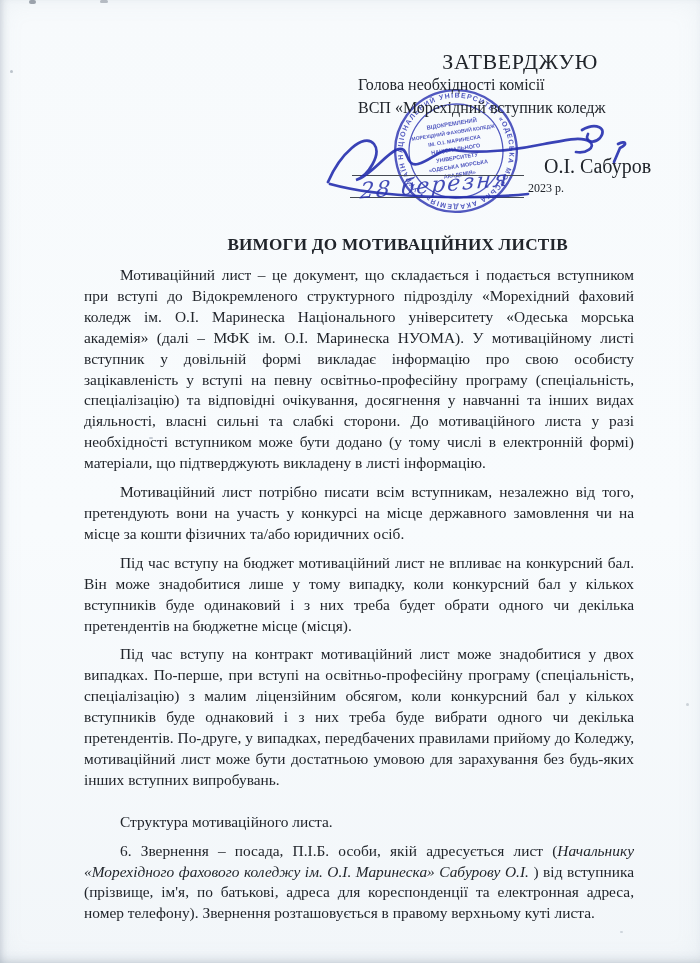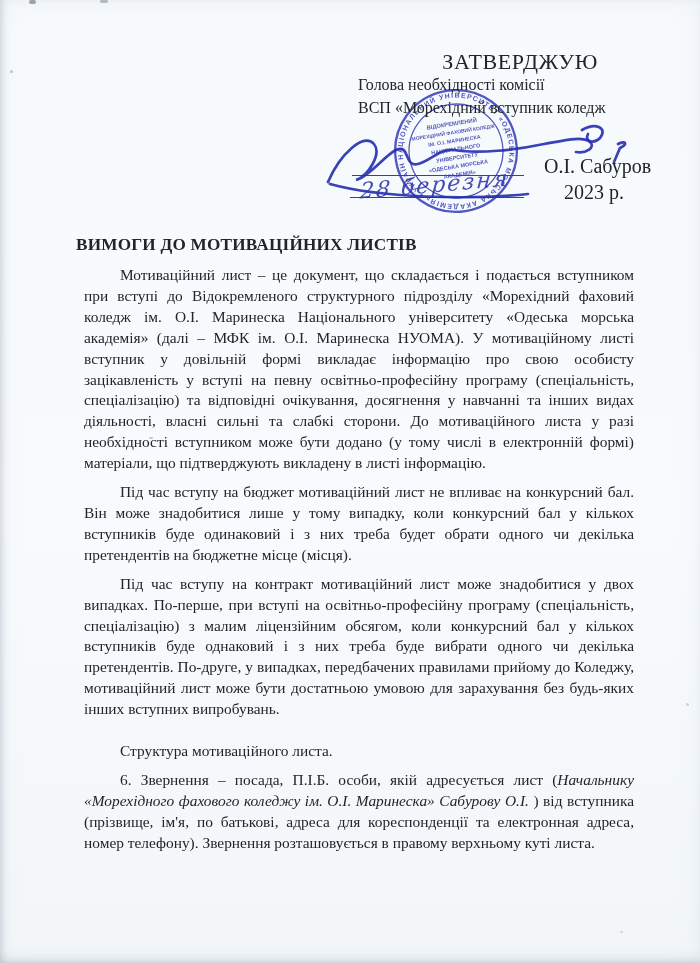--- a/index.html
+++ b/index.html
@@ -9,37 +9,37 @@
     background:linear-gradient(180deg,#f7fafc 0%,#f8fbfd 55%,#f2f6f9 100%);
     box-shadow:inset 6px 0 10px -6px rgba(80,95,115,.30), inset 0 -8px 12px -8px rgba(80,95,115,.28), inset 0 0 24px rgba(140,160,180,.10);
     color:#21252b;
   }
   
   .approve-label{position:absolute;top:49px;right:102px;font-size:22px;letter-spacing:.6px;z-index:2;}
   .approval-lines{position:absolute;top:74px;left:358px;font-size:16px;line-height:22.6px;z-index:2;white-space:nowrap;}
   .sig-line{position:absolute;top:160px;left:352px;width:172px;height:15px;border-bottom:1.6px solid #454a52;z-index:2;}
   .signer-name{position:absolute;top:155px;left:544px;font-size:20px;z-index:2;white-space:nowrap;text-align:center;}
   .date-line{position:absolute;top:182px;left:350px;width:174px;height:15px;border-bottom:1.6px solid #454a52;z-index:2;}
-  .year-label{position:absolute;top:181px;left:528px;font-size:20px;z-index:2;white-space:nowrap;margin-left:36px;}
+  .year-label{position:absolute;top:181px;left:528px;font-size:12px;z-index:2;white-space:nowrap;}
   
   .stamp{position:absolute;top:87px;left:392px;width:128px;height:128px;z-index:1;opacity:.82;transform:rotate(-9deg);}
   .stamp text{fill:#2d35b2;font-family:"Liberation Sans",sans-serif;font-weight:bold;}
   .stamp circle{stroke:#2d35b2;fill:none;}
   
   .signature{position:absolute;top:114px;left:320px;width:322px;height:102px;z-index:4;}
   .signature path{stroke:#232eae;fill:none;stroke-width:2.7;stroke-linecap:round;opacity:.9;}
   .hand-date{
     position:absolute;top:172px;left:360px;z-index:4;color:#2a33ad;opacity:.88;
     font-family:"DejaVu Serif",serif;font-style:italic;font-size:22px;letter-spacing:2px;
     transform:rotate(-5deg) skewX(-10deg);white-space:nowrap;
   }
   
   .doc-title{
     position:absolute;top:235px;left:76px;width:566px;box-sizing:border-box;padding-right:74px;
-    text-align:left;font-size:17.2px;font-weight:bold;letter-spacing:.2px;z-index:2;
+    text-align:right;font-size:17.2px;font-weight:bold;letter-spacing:.2px;z-index:2;
   }
   .doc-body{position:absolute;top:257px;left:76px;width:566px;font-size:15.4px;line-height:20.9px;text-align:justify;z-index:2;}
   .doc-body p{margin:8px;text-indent:36px;}
   .section-heading{margin-top:21px !important;text-align:left;}
   .doc-body i{font-style:italic;}
   
   .artifact{position:absolute;border-radius:2px;z-index:0;}
   .mark-top-a{left:29px;top:0;width:7px;height:4px;background:#6d7682;opacity:.65;}
   .mark-top-b{left:100px;top:0;width:8px;height:3px;background:#7a828e;opacity:.5;}
   .speck-1{left:10px;top:70px;width:3px;height:3px;background:#95a0ac;opacity:.6;}
@@ -93,19 +93,20 @@
   <div class="sig-line"></div>
   <div class="signer-name">О.І. Сабуров</div>
   <div class="hand-date">28 березня</div>
   <div class="date-line"></div>
   <div class="year-label">2023 р.</div>
 
   <div class="doc-title">ВИМОГИ ДО МОТИВАЦІЙНИХ ЛИСТІВ</div>
 
   <div class="doc-body">
     <p>Мотиваційний лист – це документ, що складається і подається вступником при вступі до Відокремленого структурного підрозділу «Морехідний фаховий коледж ім. О.І. Маринеска Національного університету «Одеська морська академія» (далі – МФК ім. О.І. Маринеска НУОМА). У мотиваційному листі вступник у довільній формі викладає інформацію про свою особисту зацікавленість у вступі на певну освітньо-професійну програму (спеціальність, спеціалізацію) та відповідні очікування, досягнення у навчанні та інших видах діяльності, власні сильні та слабкі сторони. До мотиваційного листа у разі необхідності вступником може бути додано (у тому числі в електронній формі) матеріали, що підтверджують викладену в листі інформацію.</p>
+    <p>Мотиваційний лист потрібно писати всім вступникам, незалежно від того, претендують вони на участь у конкурсі на місце державного замовлення чи на місце за кошти фізичних та/або юридичних осіб.</p>
     <p>Під час вступу на бюджет мотиваційний лист не впливає на конкурсний бал. Він може знадобитися лише у тому випадку, коли конкурсний бал у кількох вступників буде одинаковий і з них треба будет обрати одного чи декілька претендентів на бюджетне місце (місця).</p>
     <p>Під час вступу на контракт мотиваційний лист може знадобитися у двох випадках. По-перше, при вступі на освітньо-професійну програму (спеціальність, спеціалізацію) з малим ліцензійним обсягом, коли конкурсний бал у кількох вступників буде однаковий і з них треба буде вибрати одного чи декілька претендентів. По-друге, у випадках, передбачених правилами прийому до Коледжу, мотиваційний лист може бути достатньою умовою для зарахування без будь-яких інших вступних випробувань.</p>
     <p class="section-heading">Структура мотиваційного листа.</p>
     <p><span>6. Звернення – посада, П.І.Б. особи, якій адресується лист (</span><i>Начальнику «Морехідного фахового коледжу ім. О.І. Маринеска» Сабурову О.І.</i><span> ) від вступника (прізвище, ім'я, по батькові, адреса для кореспонденції та електронная адреса, номер телефону). Звернення розташовується в правому верхньому куті листа.</span></p>
   </div>
 
 </div>
 
 </body></html>

